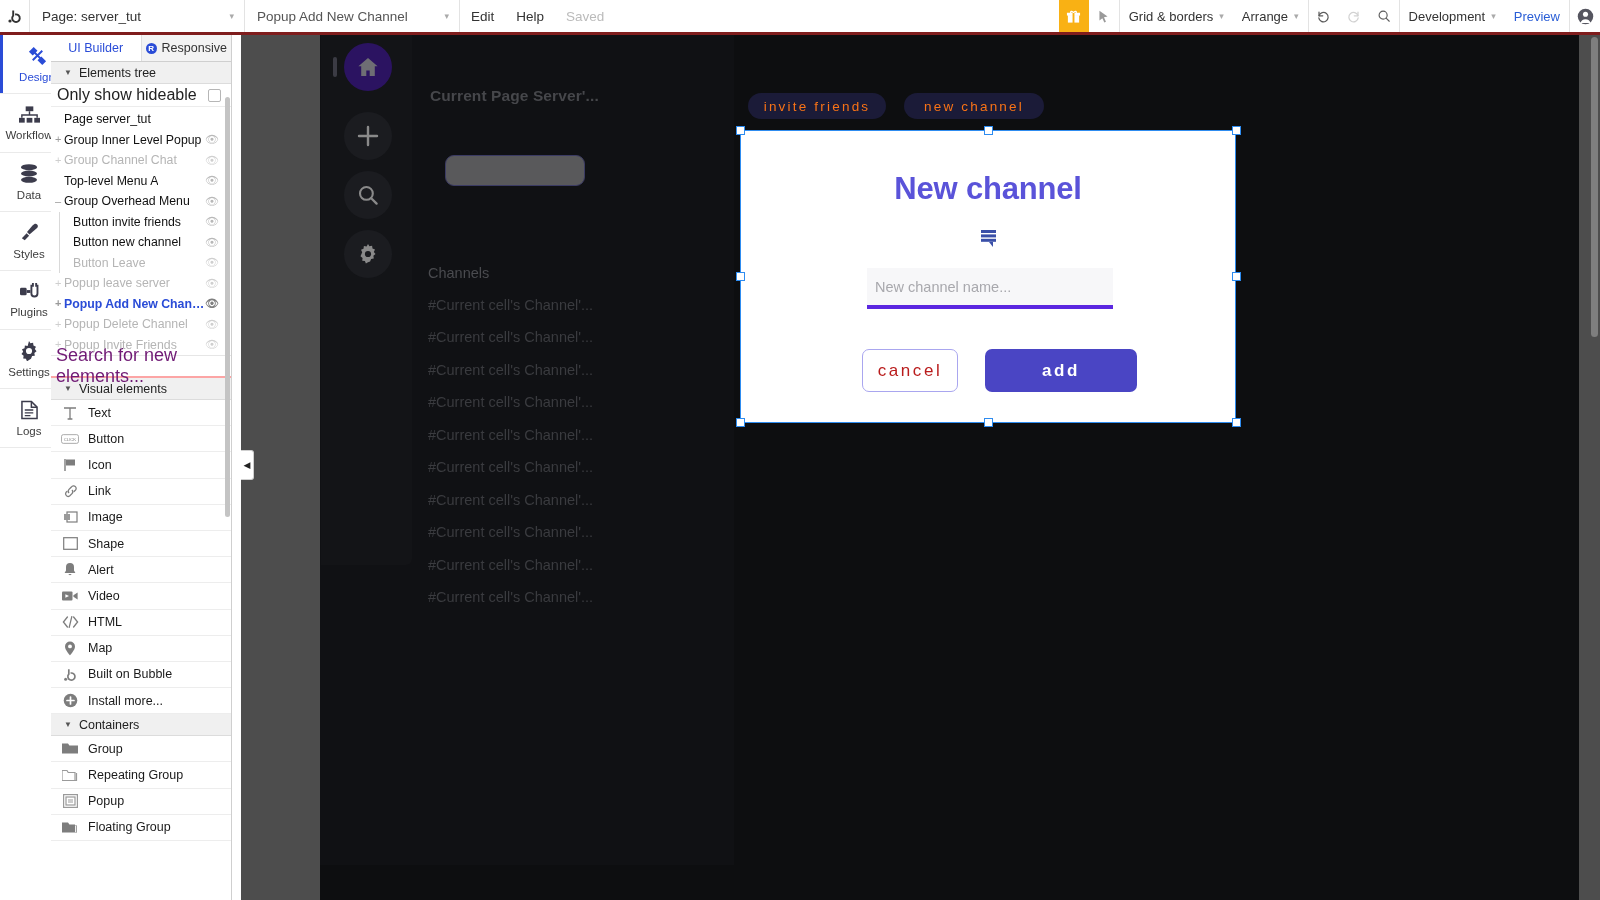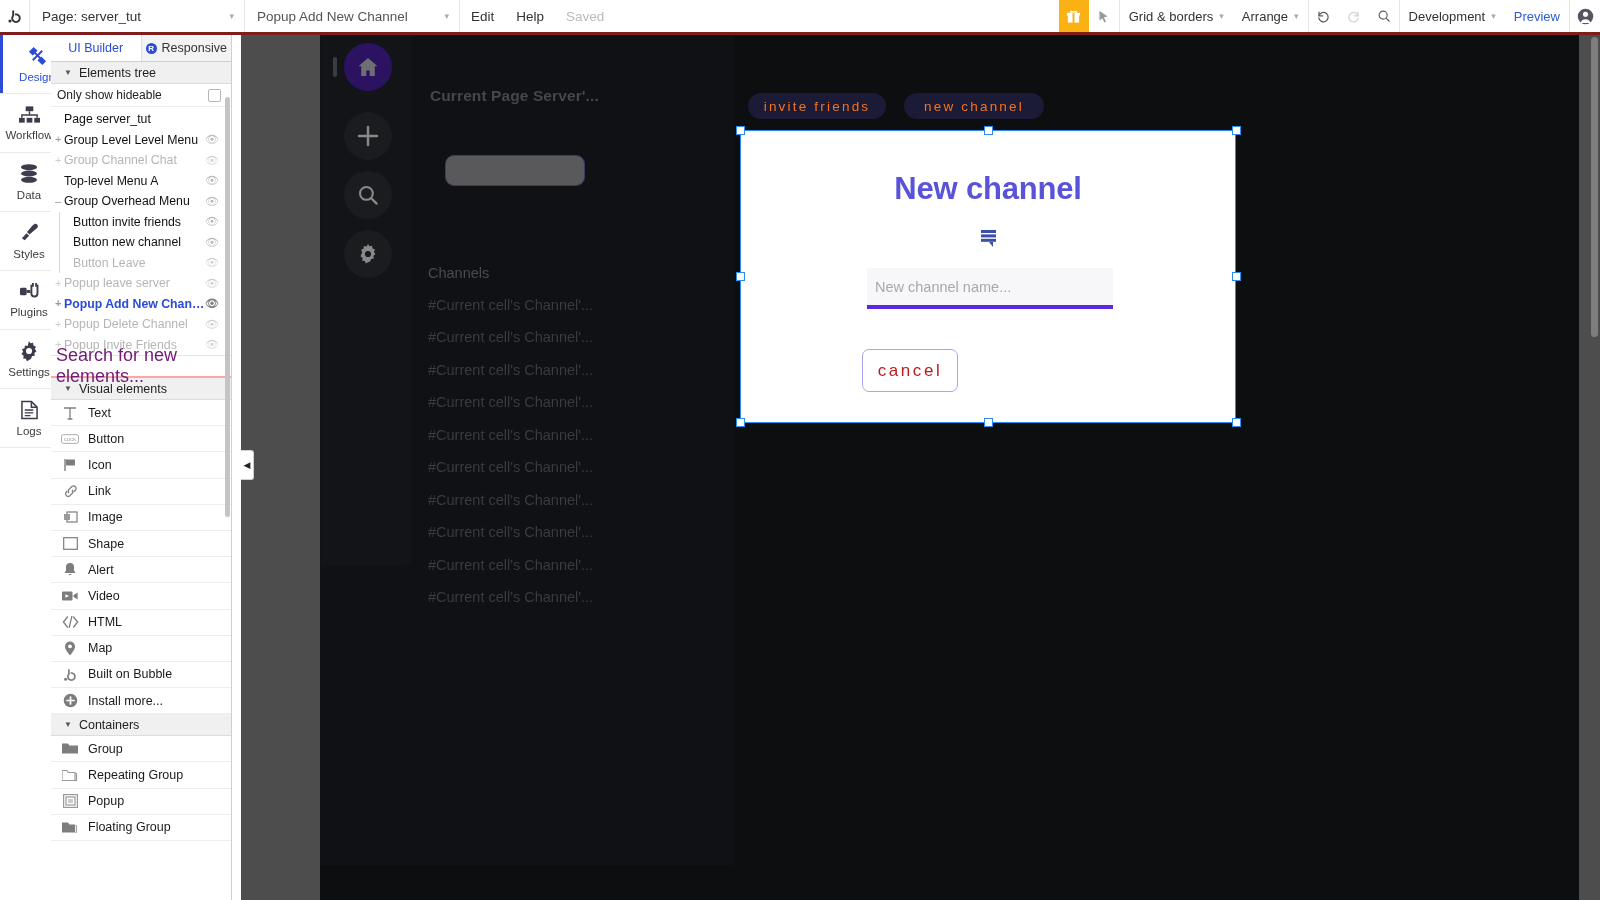--- a/index.html
+++ b/index.html
@@ -49,21 +49,21 @@
           font-size:12.5px; color:#2a4cd7; background:#fff; gap:5px; }
   .ptab.inactive { background:#f3f3f3; color:#333; border-left:1px solid #dedede; }
   .ptab .bdot { width:11px; height:11px; border-radius:50%; background:#2a4cd7;
                 color:#fff; font-size:8px; display:flex; align-items:center;
                 justify-content:center; font-weight:bold; }
   .sect-head { height:22px; display:flex; align-items:center; gap:7px;
                padding-left:13px; background:#f0f0f0; border-bottom:1px solid #dcdcdc;
                font-size:12.5px; color:#222; }
   .sect-head .tri { font-size:8px; color:#555; }
   .row-check { height:23px; display:flex; align-items:center; padding:0 10px 0 6px;
-               font-size:12px; color:#222; border-bottom:1px solid #ececec; }
+               font-size:16px; color:#222; border-bottom:1px solid #ececec; }
   .row-check .box { margin-left:auto; width:13px; height:13px; border:1px solid #b6b6b6;
                     border-radius:2px; background:#fff; }
   .tree { padding:2px 0 0 0; }
   .tnode { height:20.5px; display:flex; align-items:center; font-size:12.3px;
            color:#111; padding-left:4px; position:relative; }
   .tnode .exp { width:9px; font-size:11px; color:#9a9a9a; line-height:1; flex:0 0 9px; }
   .tnode .lbl { white-space:nowrap; overflow:hidden; text-overflow:ellipsis; }
   .tnode .eye { margin-left:auto; margin-right:12px; color:#b8b8b8; font-size:11px; }
   .tnode.dim   { color:#b5b5b5; }
   .tnode.dim .exp, .tnode.dim .eye { color:#cfcfcf; }
@@ -343,21 +343,21 @@
     <span>Only show hideable</span>
     <span class="box"></span>
   </div>
 
   <div class="tree">
     <div class="tnode root">
         <span class="lbl">Page server_tut</span>
       </div>
     <div class="tnode">
         <span class="exp">+</span>
-        <span class="lbl">Group Level Level Menu</span>
+        <span class="lbl">Group Inner Level Popup</span>
         <span class="eye">👁</span>
       </div>
     <div class="tnode dim">
         <span class="exp">+</span>
         <span class="lbl">Group Channel Chat</span>
         <span class="eye">👁</span>
       </div>
     <div class="tnode root">
         <span class="lbl">Top-level Menu A</span>
         <span class="eye">👁</span>
@@ -620,20 +620,21 @@
           <rect x="1" y="1" width="15" height="3" fill="#3a4fa8"></rect>
           <rect x="1" y="5.4" width="15" height="3" fill="#3a4fa8"></rect>
           <rect x="1" y="9.8" width="15" height="3" fill="#3a4fa8"></rect>
           <path d="M9 13h4v5l-4-5z" fill="#3a4fa8"></path>
         </svg>
       </div>
       <div id="popup-input">
         <span class="ph">New channel name...</span>
       </div>
       <div class="pbtn" id="btn-cancel">cancel</div>
+      <div class="pbtn" id="btn-add">add</div>
     </div>
 
     <div id="popup-outline"></div>
     <div class="handle" style="left:416px; top:91px"></div>
     <div class="handle" style="left:664px; top:91px"></div>
     <div class="handle" style="left:912px; top:91px"></div>
     <div class="handle" style="left:416px; top:237px"></div>
     <div class="handle" style="left:912px; top:237px"></div>
     <div class="handle" style="left:416px; top:383px"></div>
     <div class="handle" style="left:664px; top:383px"></div>

